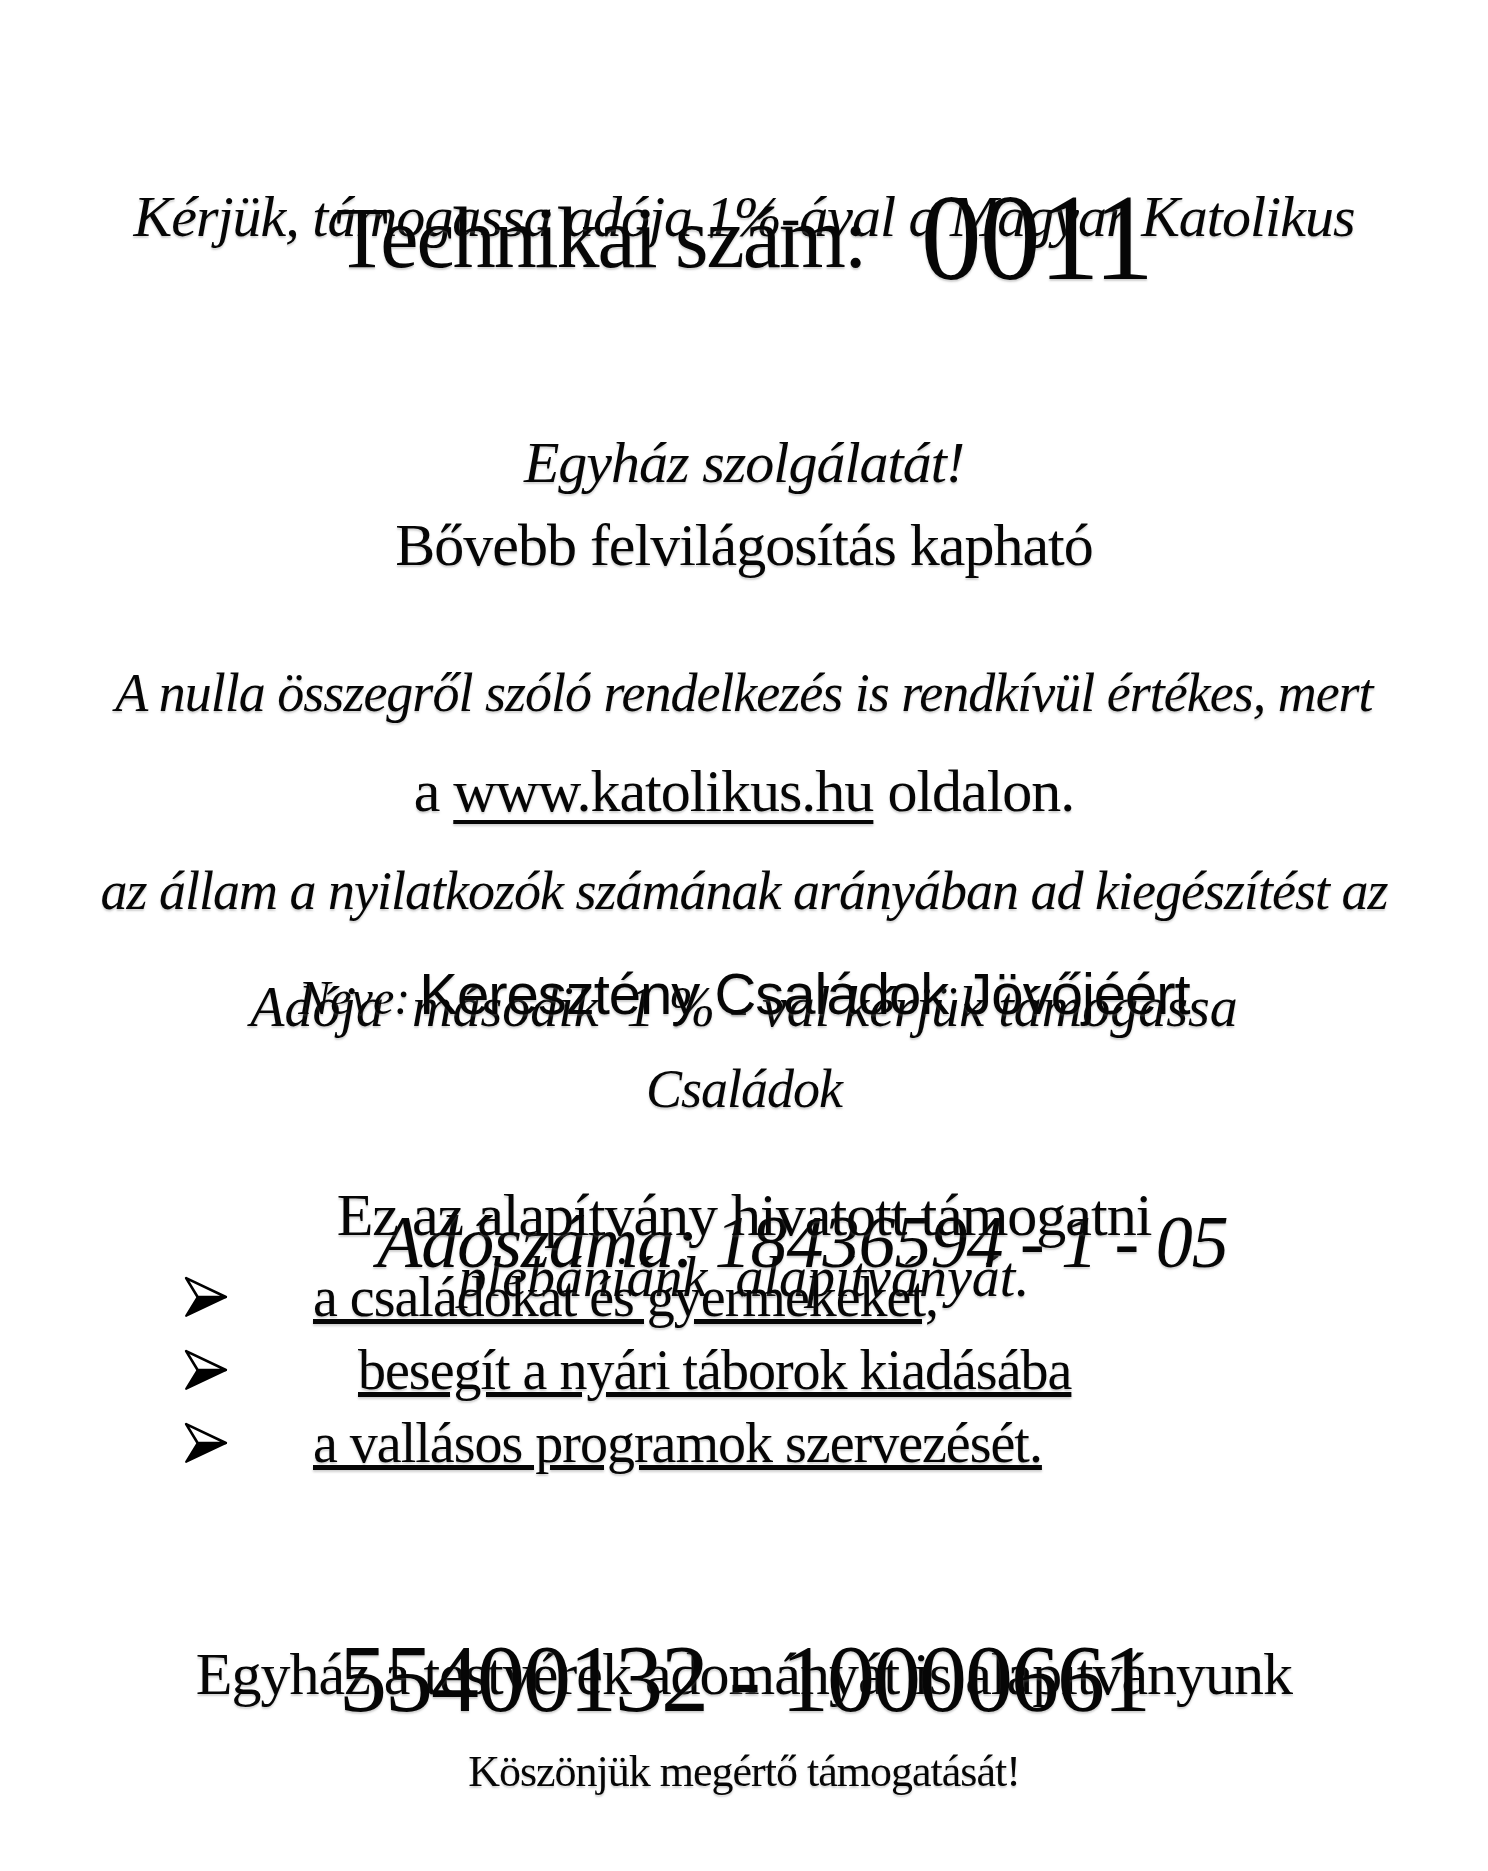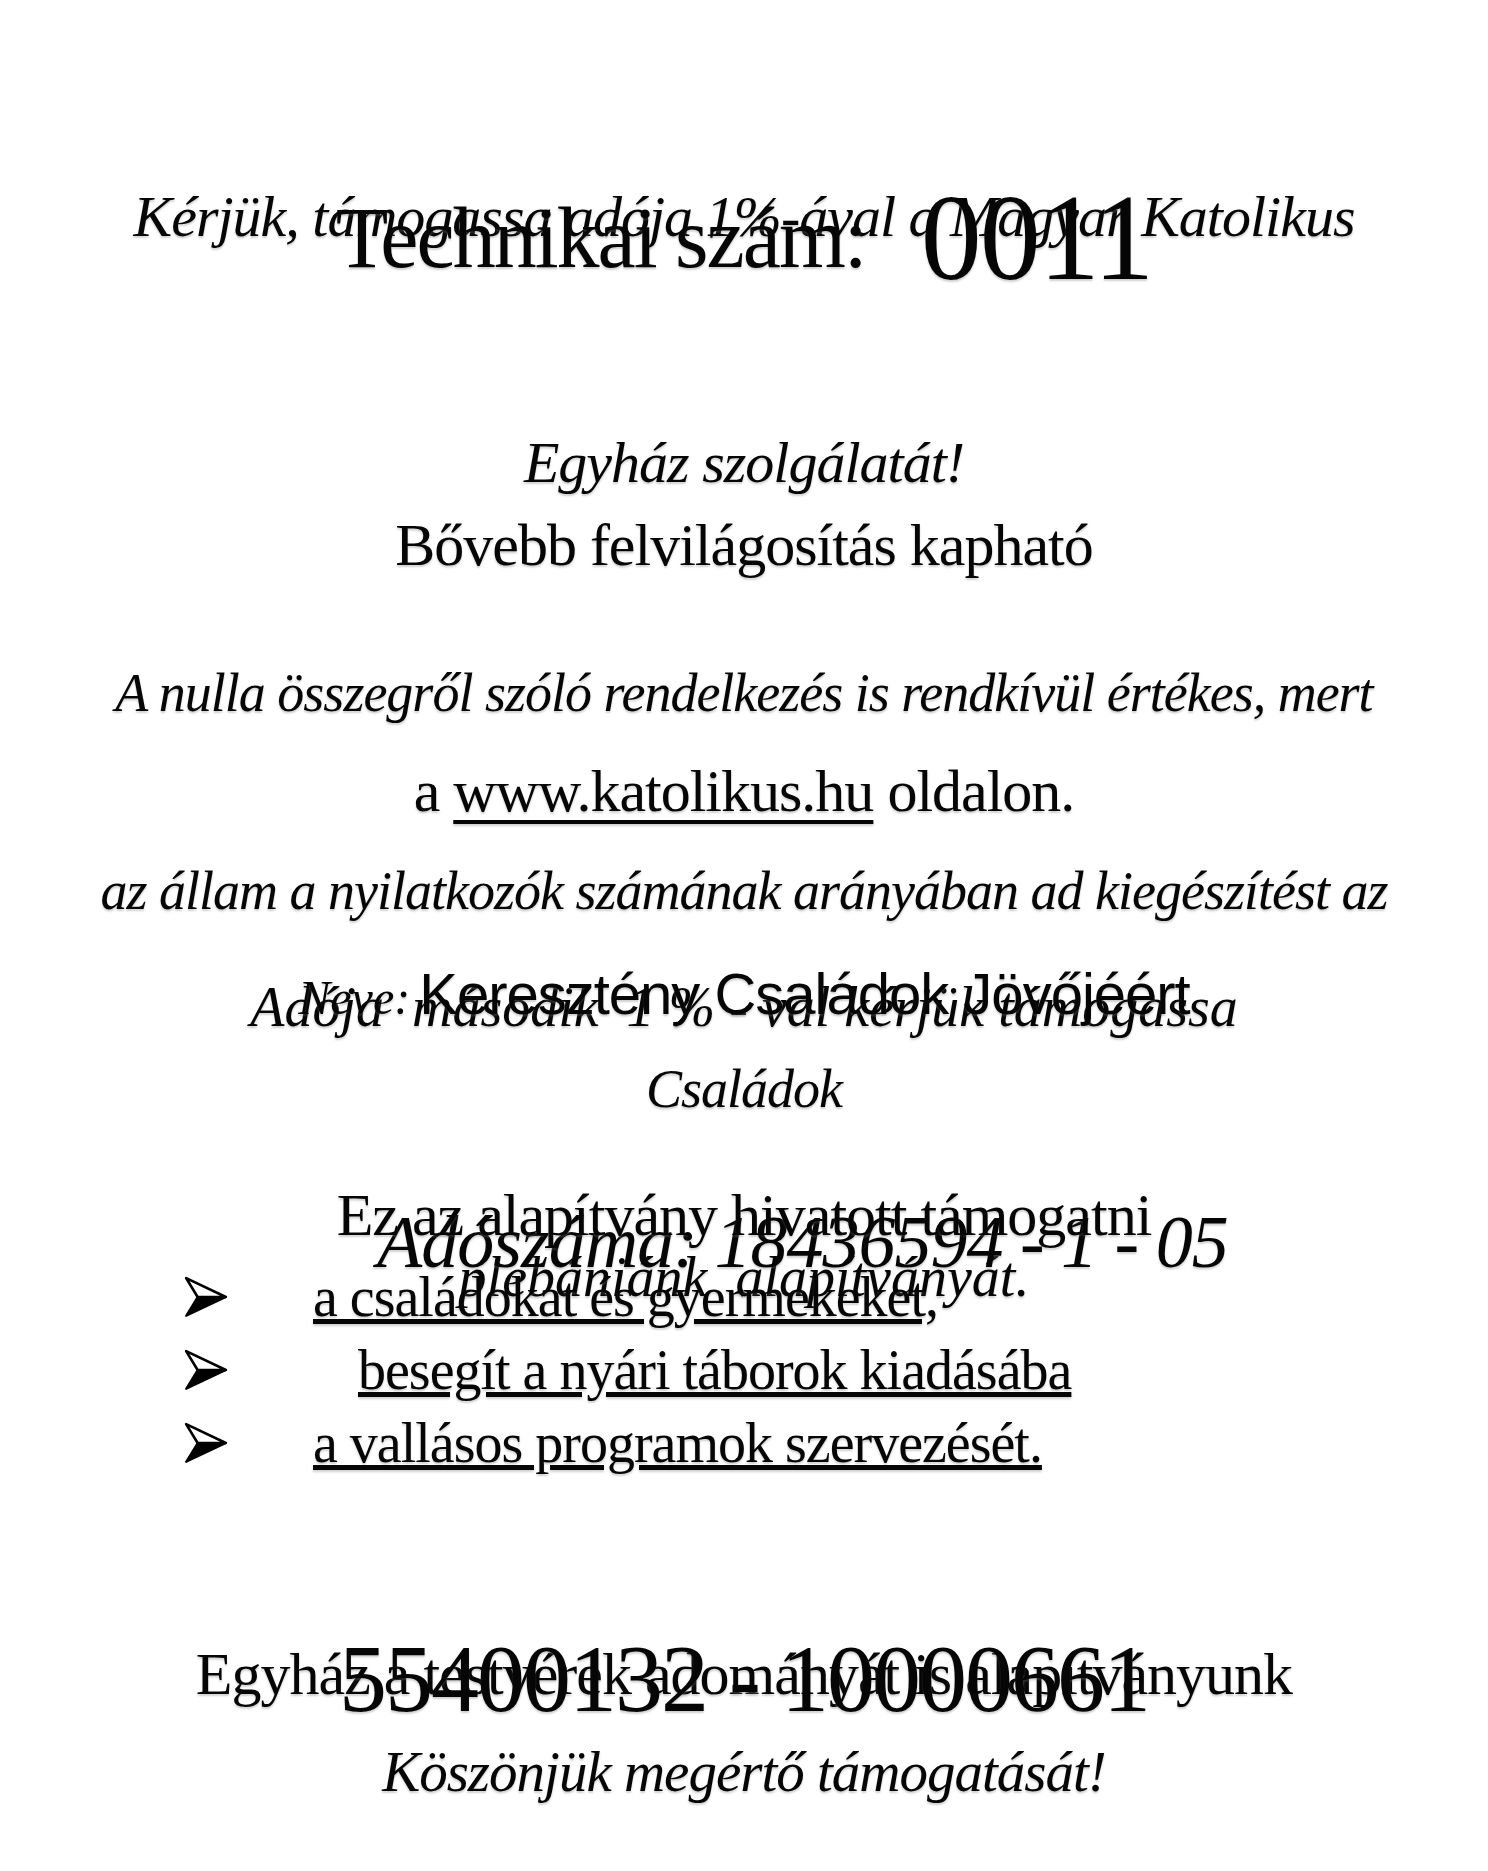--- a/index.html
+++ b/index.html
@@ -139,24 +139,23 @@
     letter-spacing: -1px;
   }
   .account-line {
     top: 1624px;
     font-size: 96px;
     line-height: 110px;
     letter-spacing: -2px;
   }
   .thanks-line {
     top: 1736px;
-    font-size: 57px;
+    font-size: 44px;
     line-height: 72px;
     letter-spacing: -1px;
-    font-style: italic;
   }
 </style>
 </head>
 <body>
 
 <div class="page">
 
   <div class="line appeal-title">
     <div>Kérjük, támogassa adója 1%-ával a Magyar Katolikus</div>
     <div>Egyház szolgálatát!</div>

